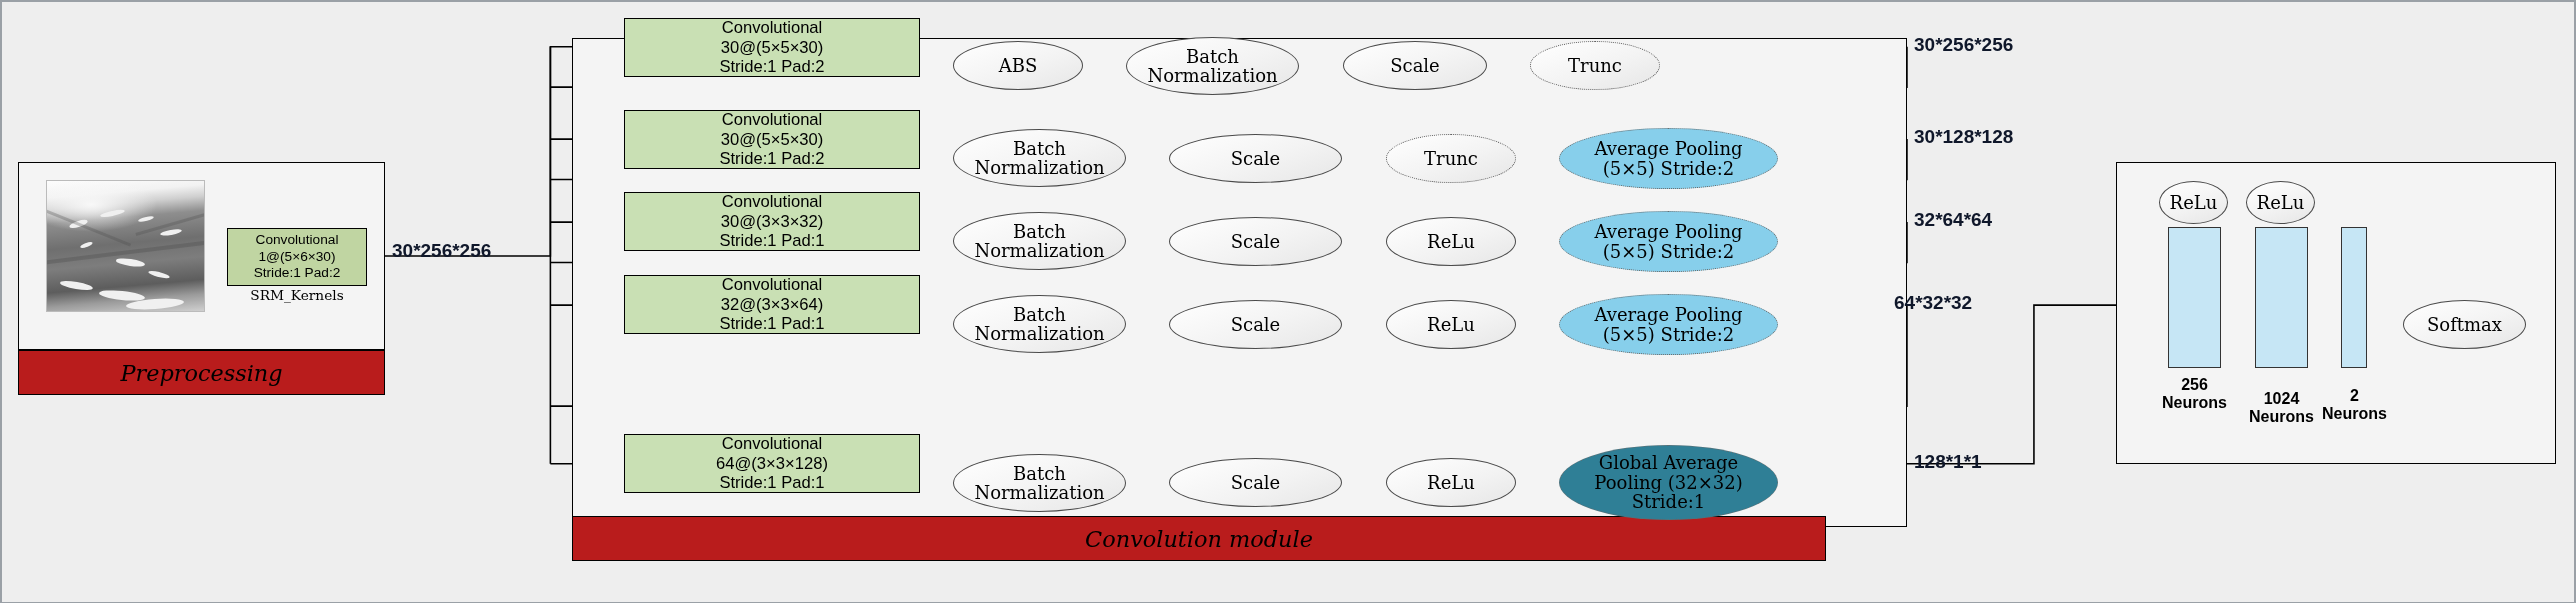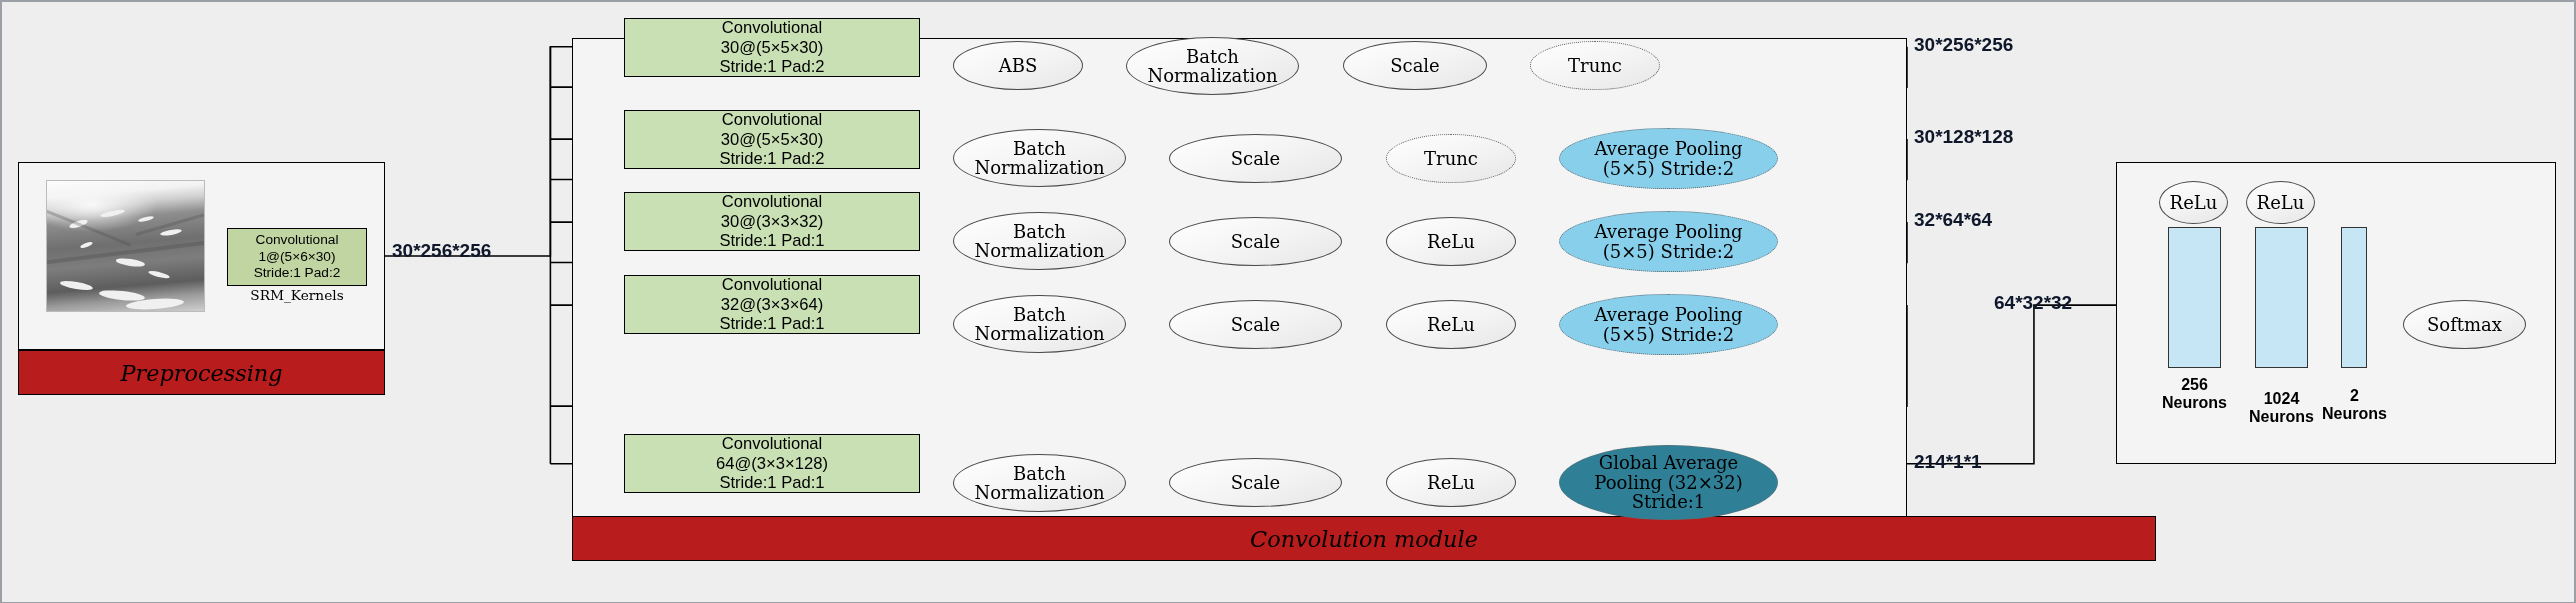--- a/index.html
+++ b/index.html
@@ -64,21 +64,21 @@
     font-family:"DejaVu Serif",serif;font-size:13.7px;color:#000;
   }
   
   .dimlabel{
     position:absolute;
     font-family:"Liberation Sans",sans-serif;
     font-weight:bold;font-size:19px;color:#0f172a;white-space:nowrap;
   }
   
   #convmod{left:570px;top:36px;width:1335px;height:489px;}
-  #convmod-label{left:570px;top:514px;width:1584px;height:45px;font-size:22.4px;}
+  #convmod-label{left:570px;top:514px;width:1254px;height:45px;font-size:22.4px;}
   .convbox{
     position:absolute;
     background:#c9e0b4;border:1.4px solid #000;box-sizing:border-box;
     display:flex;flex-direction:column;align-items:center;justify-content:center;
     text-align:center;white-space:nowrap;
     font-family:"Liberation Sans",sans-serif;font-size:16.6px;line-height:19.5px;color:#000;
   }
   .ell{
     position:absolute;
     border-radius:50%;
@@ -281,21 +281,21 @@
   <div class="ell plain" style="left:1167px;top:279px;width:173px;height:49px;">
     <span>Scale</span>
   </div>
   <div class="ell plain" style="left:1384px;top:279px;width:130px;height:49px;">
     <span>ReLu</span>
   </div>
   <div class="ell pool" style="left:1557px;top:273px;width:219px;height:61px;">
     <span>Average Pooling</span>
     <span>(5×5) Stride:2</span>
   </div>
-  <div class="dimlabel" style="left:1992px;top:290px;">64*32*32</div>
+  <div class="dimlabel" style="left:1892px;top:290px;">64*32*32</div>
 
   <div class="convbox" style="left:622px;top:432px;width:296px;height:59px;">
     <div>Convolutional</div>
     <div>64@(3×3×128)</div>
     <div>Stride:1 Pad:1</div>
   </div>
   <div class="ell plain" style="left:951px;top:433px;width:173px;height:58px;">
     <span>Batch</span>
     <span>Normalization</span>
   </div>
@@ -303,21 +303,21 @@
     <span>Scale</span>
   </div>
   <div class="ell plain" style="left:1384px;top:437px;width:130px;height:49px;">
     <span>ReLu</span>
   </div>
   <div class="ell gap" style="left:1557px;top:424px;width:219px;height:75px;">
     <span>Global Average</span>
     <span>Pooling (32×32)</span>
     <span>Stride:1</span>
   </div>
-  <div class="dimlabel" style="left:1912px;top:449px;">214*1*1</div>
+  <div class="dimlabel" style="left:1912px;top:449px;">128*1*1</div>
 
   <div class="panel" id="classmod"></div>
 
   <div class="ell plain" style="left:2157px;top:160px;width:69px;height:43px;">
     <span>ReLu</span>
   </div>
   <div class="ell plain" style="left:2244px;top:160px;width:69px;height:43px;">
     <span>ReLu</span>
   </div>
 

